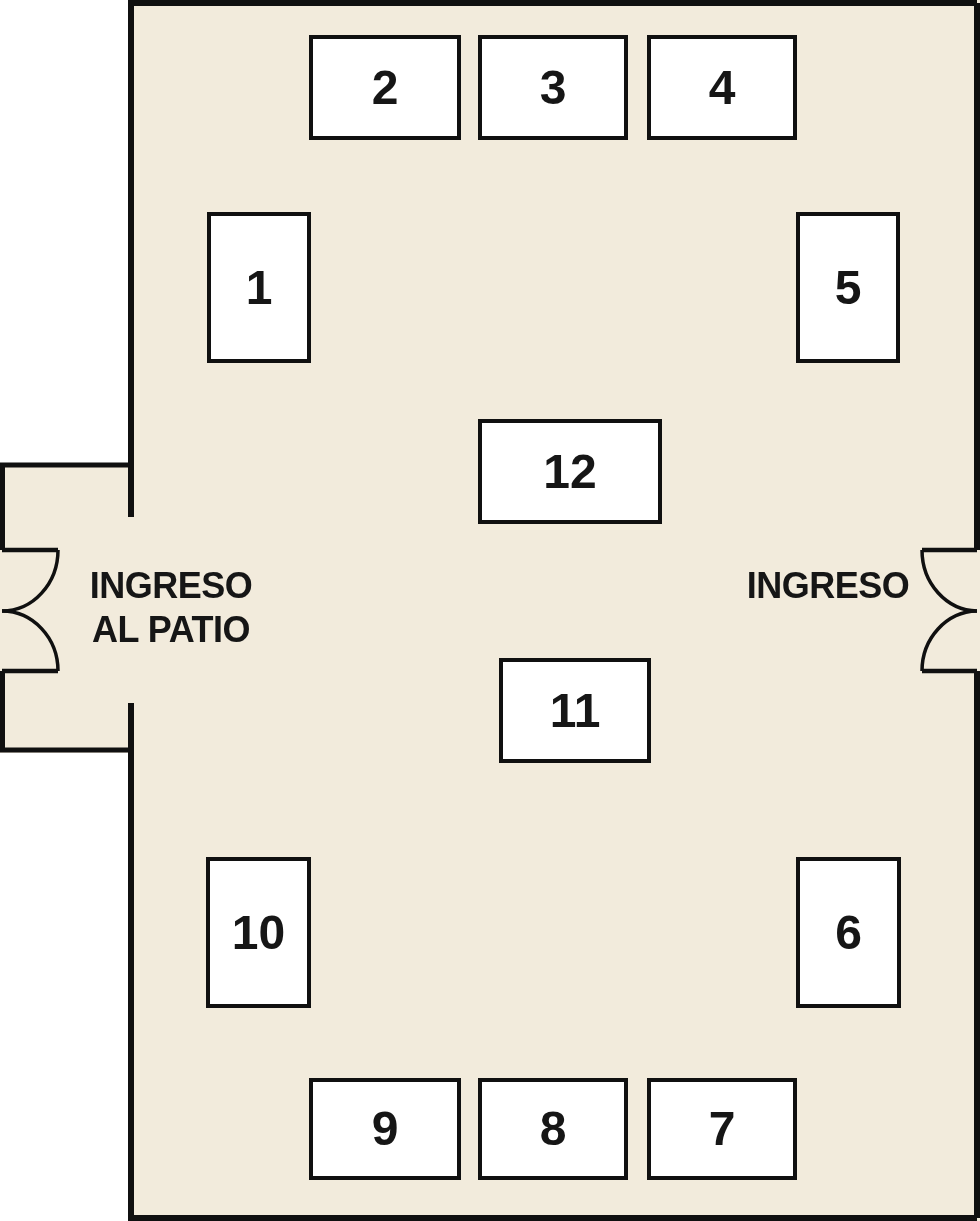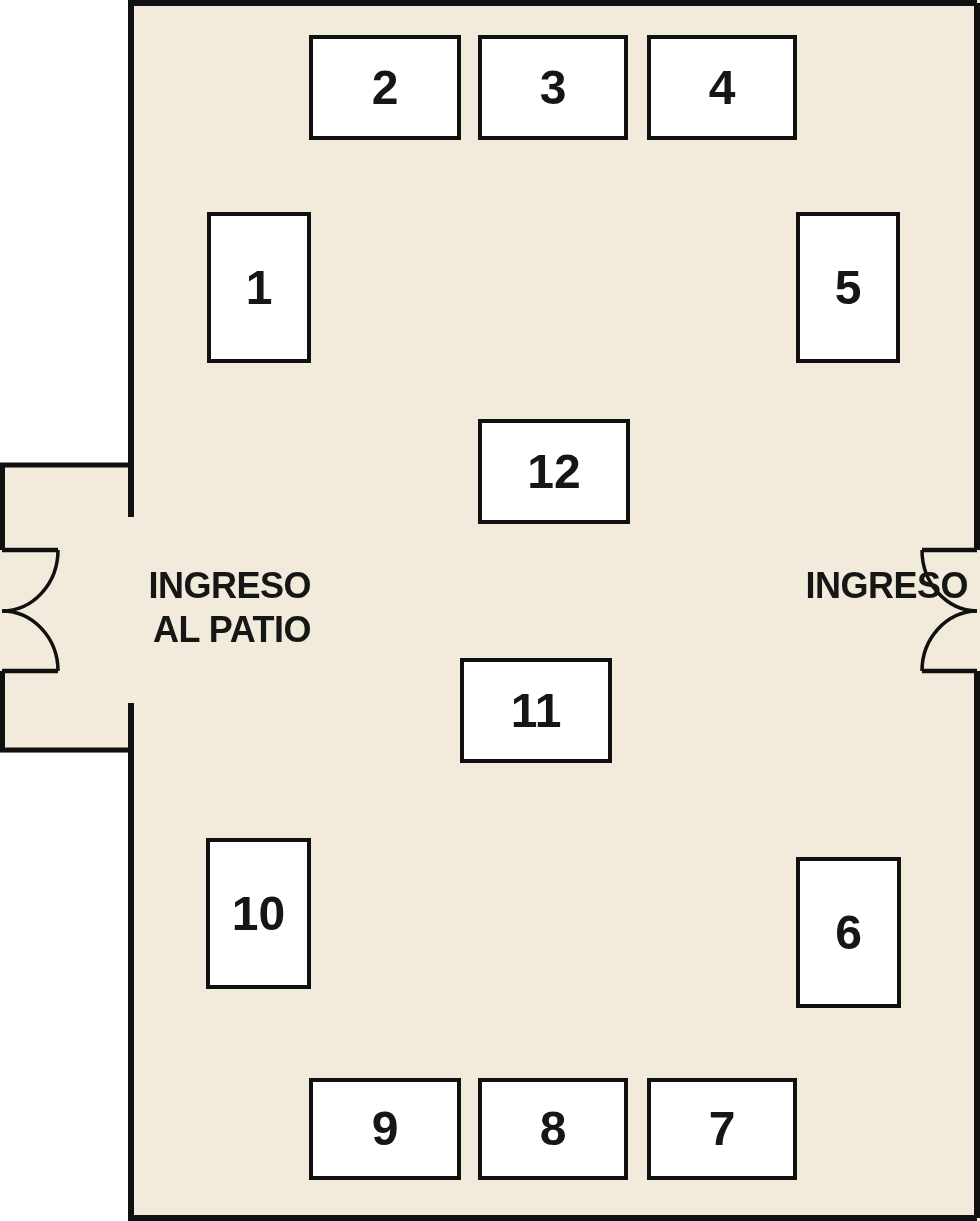--- a/index.html
+++ b/index.html
@@ -35,41 +35,41 @@
   }
   .booth span {
     font-size: 48px;
     font-weight: 700;
     color: var(--text);
     line-height: 1;
   }
   .entrance-label {
     position: absolute;
     width: 280px;
-    text-align: right;
+    text-align: center;
     font-size: 36px;
     font-weight: 700;
     letter-spacing: -0.5px;
     line-height: 44px;
     color: var(--text);
     white-space: nowrap;
   }
   
   .b1  { left:207px; top:212px;  width:104px; height:151px; }
   .b2  { left:309px; top:35px;   width:152px; height:105px; }
   .b3  { left:478px; top:35px;   width:150px; height:105px; }
   .b4  { left:647px; top:35px;   width:150px; height:105px; }
   .b5  { left:796px; top:212px;  width:104px; height:151px; }
   .b6  { left:796px; top:857px;  width:105px; height:151px; }
   .b7  { left:647px; top:1078px; width:150px; height:102px; }
   .b8  { left:478px; top:1078px; width:150px; height:102px; }
   .b9  { left:309px; top:1078px; width:152px; height:102px; }
-  .b10 { left:206px; top:838px;  width:105px; height:151px; }
-  .b11 { left:460px; top:658px;  width:152px; height:105px; }
-  .b12 { left:478px; top:419px;  width:152px; height:105px; }
+  .b10 { left:206px; top:857px;  width:105px; height:151px; }
+  .b11 { left:499px; top:658px;  width:152px; height:105px; }
+  .b12 { left:478px; top:419px;  width:184px; height:105px; }
   .label-left  { left:31px;  top:564px; }
   .label-right { left:688px; top:564px; }
 </style>
 </head>
 <body>
 
 <div class="canvas">
 
   <svg class="plan-svg" viewBox="0 0 980 1221">
 

